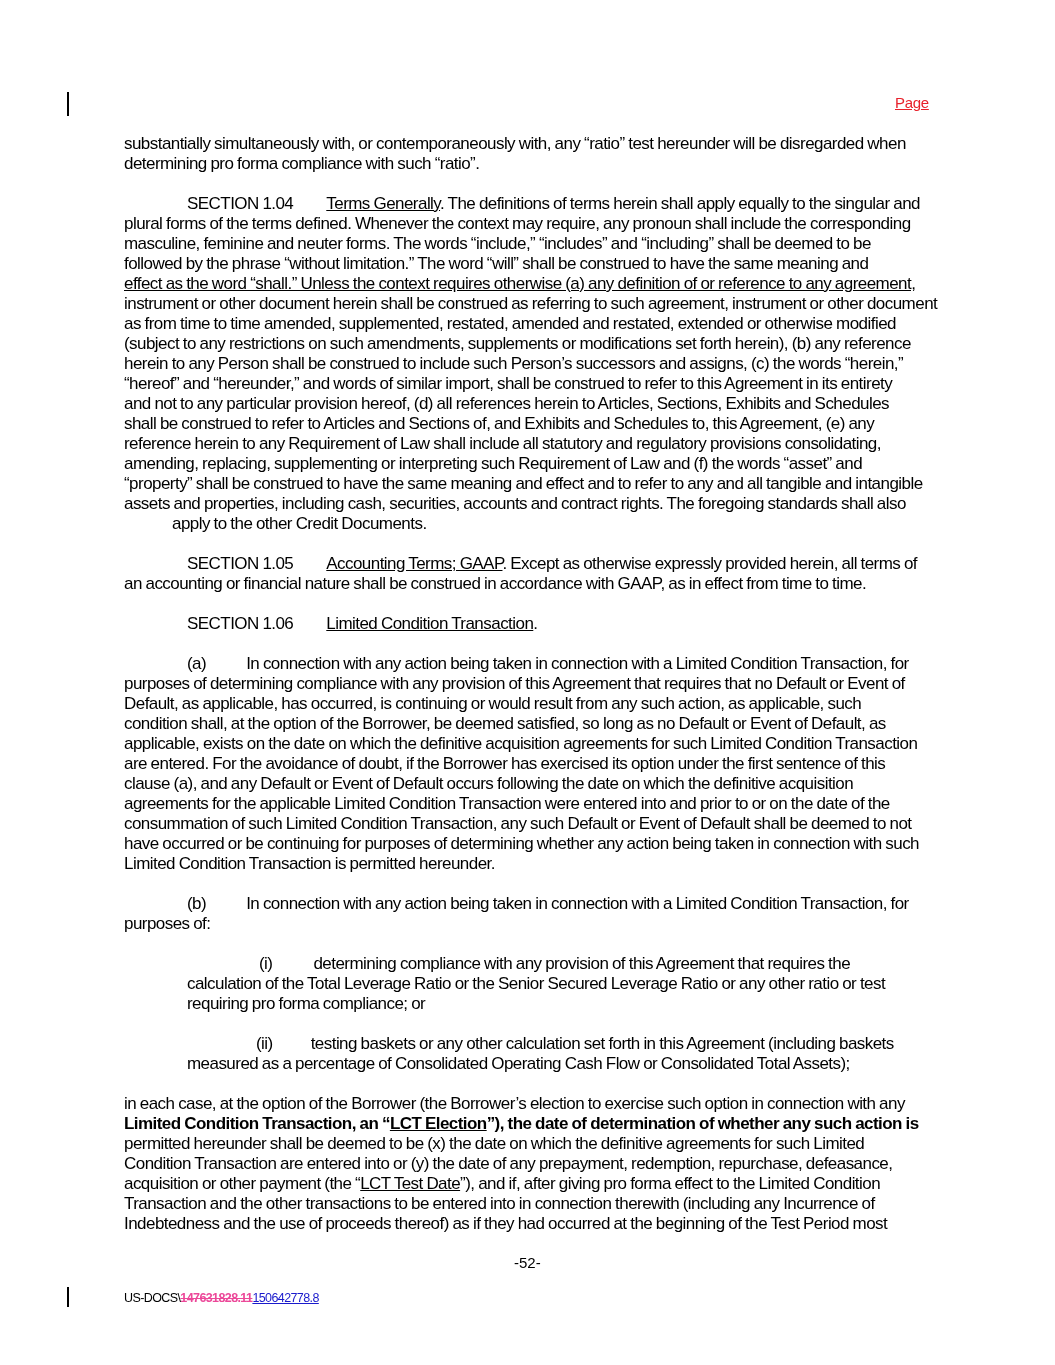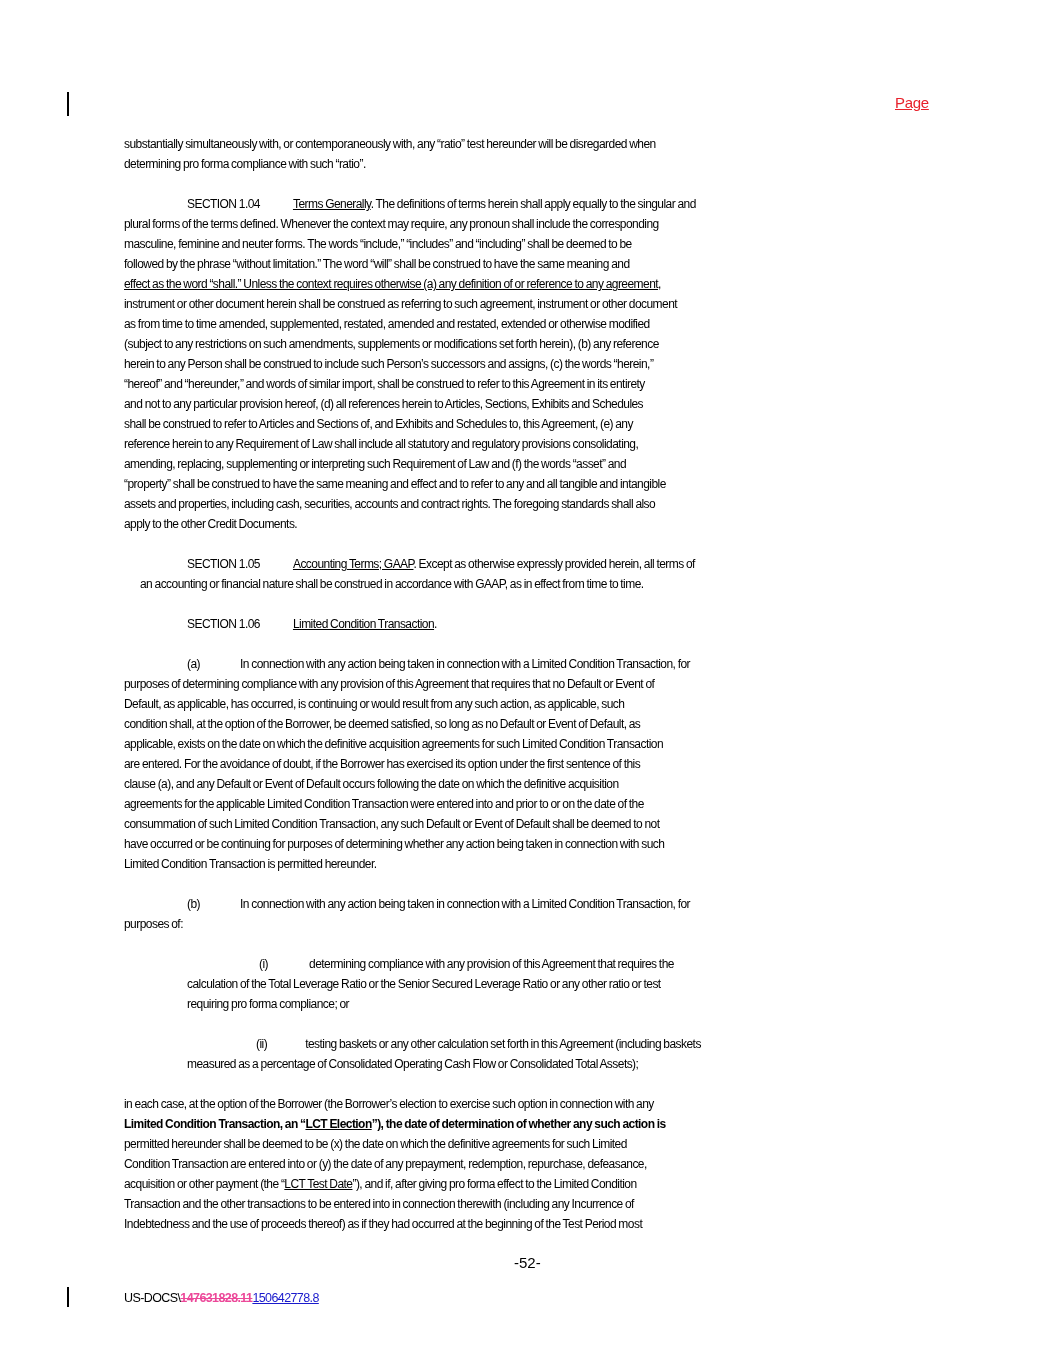--- a/index.html
+++ b/index.html
@@ -3,21 +3,21 @@
 <meta charset="utf-8">
 <style>
   html, body { margin: 0; padding: 0; background: #ffffff; }
   body { width: 1055px; height: 1365px; position: relative; overflow: hidden;
          font-family: "Liberation Serif", "DejaVu Serif", serif; color: #000; }
   .page { position: absolute; left: 0; top: 0; width: 921px; height: 1365px; background: #fff; border-radius: 32px; }
   .change-bar { position: absolute; left: 67px; width: 2px; background: #000; }
   .page-label { position: absolute; left: 895px; top: 94px; font-family: "Liberation Sans", sans-serif;
                 font-size: 15px; color: #e8212b; text-decoration: underline; letter-spacing: -0.3px; }
   .ln { position: absolute; left: 124px; white-space: nowrap; font-family: "Liberation Sans", sans-serif;
-        font-size: 12px; line-height: 20px; letter-spacing: -0.55px; word-spacing: -0.5px; }
+        font-size: 17px; line-height: 20px; letter-spacing: -0.55px; word-spacing: -0.5px; }
   .u { text-decoration: underline; }
   .page-number { position: absolute; left: 514px; top: 1254px; font-family: "Liberation Sans", sans-serif;
                  font-size: 15px; }
   .footer-id { position: absolute; left: 124px; top: 1291px; font-family: "Liberation Sans", sans-serif;
                font-size: 12.5px; letter-spacing: -0.6px; }
   .footer-id .deleted { color: #ec4899; text-decoration: line-through; font-weight: bold; }
   .footer-id .inserted { color: #1a1acc; text-decoration: underline; }
 </style>
 </head>
 <body>
@@ -44,28 +44,28 @@
     <div class="ln" style="top:314px;">as from time to time amended, supplemented, restated, amended and restated, extended or otherwise modified</div>
     <div class="ln" style="top:334px;">(subject to any restrictions on such amendments, supplements or modifications set forth herein), (b) any reference</div>
     <div class="ln" style="top:354px;">herein to any Person shall be construed to include such Person’s successors and assigns, (c) the words “herein,”</div>
     <div class="ln" style="top:374px;">“hereof” and “hereunder,” and words of similar import, shall be construed to refer to this Agreement in its entirety</div>
     <div class="ln" style="top:394px;">and not to any particular provision hereof, (d) all references herein to Articles, Sections, Exhibits and Schedules</div>
     <div class="ln" style="top:414px;">shall be construed to refer to Articles and Sections of, and Exhibits and Schedules to, this Agreement, (e) any</div>
     <div class="ln" style="top:434px;">reference herein to any Requirement of Law shall include all statutory and regulatory provisions consolidating,</div>
     <div class="ln" style="top:454px;">amending, replacing, supplementing or interpreting such Requirement of Law and (f) the words “asset” and</div>
     <div class="ln" style="top:474px;">“property” shall be construed to have the same meaning and effect and to refer to any and all tangible and intangible</div>
     <div class="ln" style="top:494px;">assets and properties, including cash, securities, accounts and contract rights.  The foregoing standards shall also</div>
-    <div class="ln" style="top:514px;">apply to the other Credit Documents.</div>
+    <div class="ln" style="top:514px;margin-left:48px;">apply to the other Credit Documents.</div>
   </div>
 
   <div>
     <div class="ln" style="top:554px;left:187px;">
       <span>SECTION 1.05</span><span style="display:inline-block;width:33px;"></span><span class="u">Accounting Terms; GAAP</span><span>.  Except as otherwise expressly provided herein, all terms of</span>
     </div>
-    <div class="ln" style="top:574px;margin-left:16px;">an accounting or financial nature shall be construed in accordance with GAAP, as in effect from time to time.</div>
+    <div class="ln" style="top:574px;">an accounting or financial nature shall be construed in accordance with GAAP, as in effect from time to time.</div>
   </div>
 
   <div>
     <div class="ln" style="top:614px;left:187px;">
       <span>SECTION 1.06</span><span style="display:inline-block;width:33px;"></span><span class="u">Limited Condition Transaction</span><span>.</span>
     </div>
 
     <div>
       <div class="ln" style="top:654px;left:187px;">
         <span>(a)</span><span style="display:inline-block;width:40px;"></span><span>In connection with any action being taken in connection with a Limited Condition Transaction, for</span>

